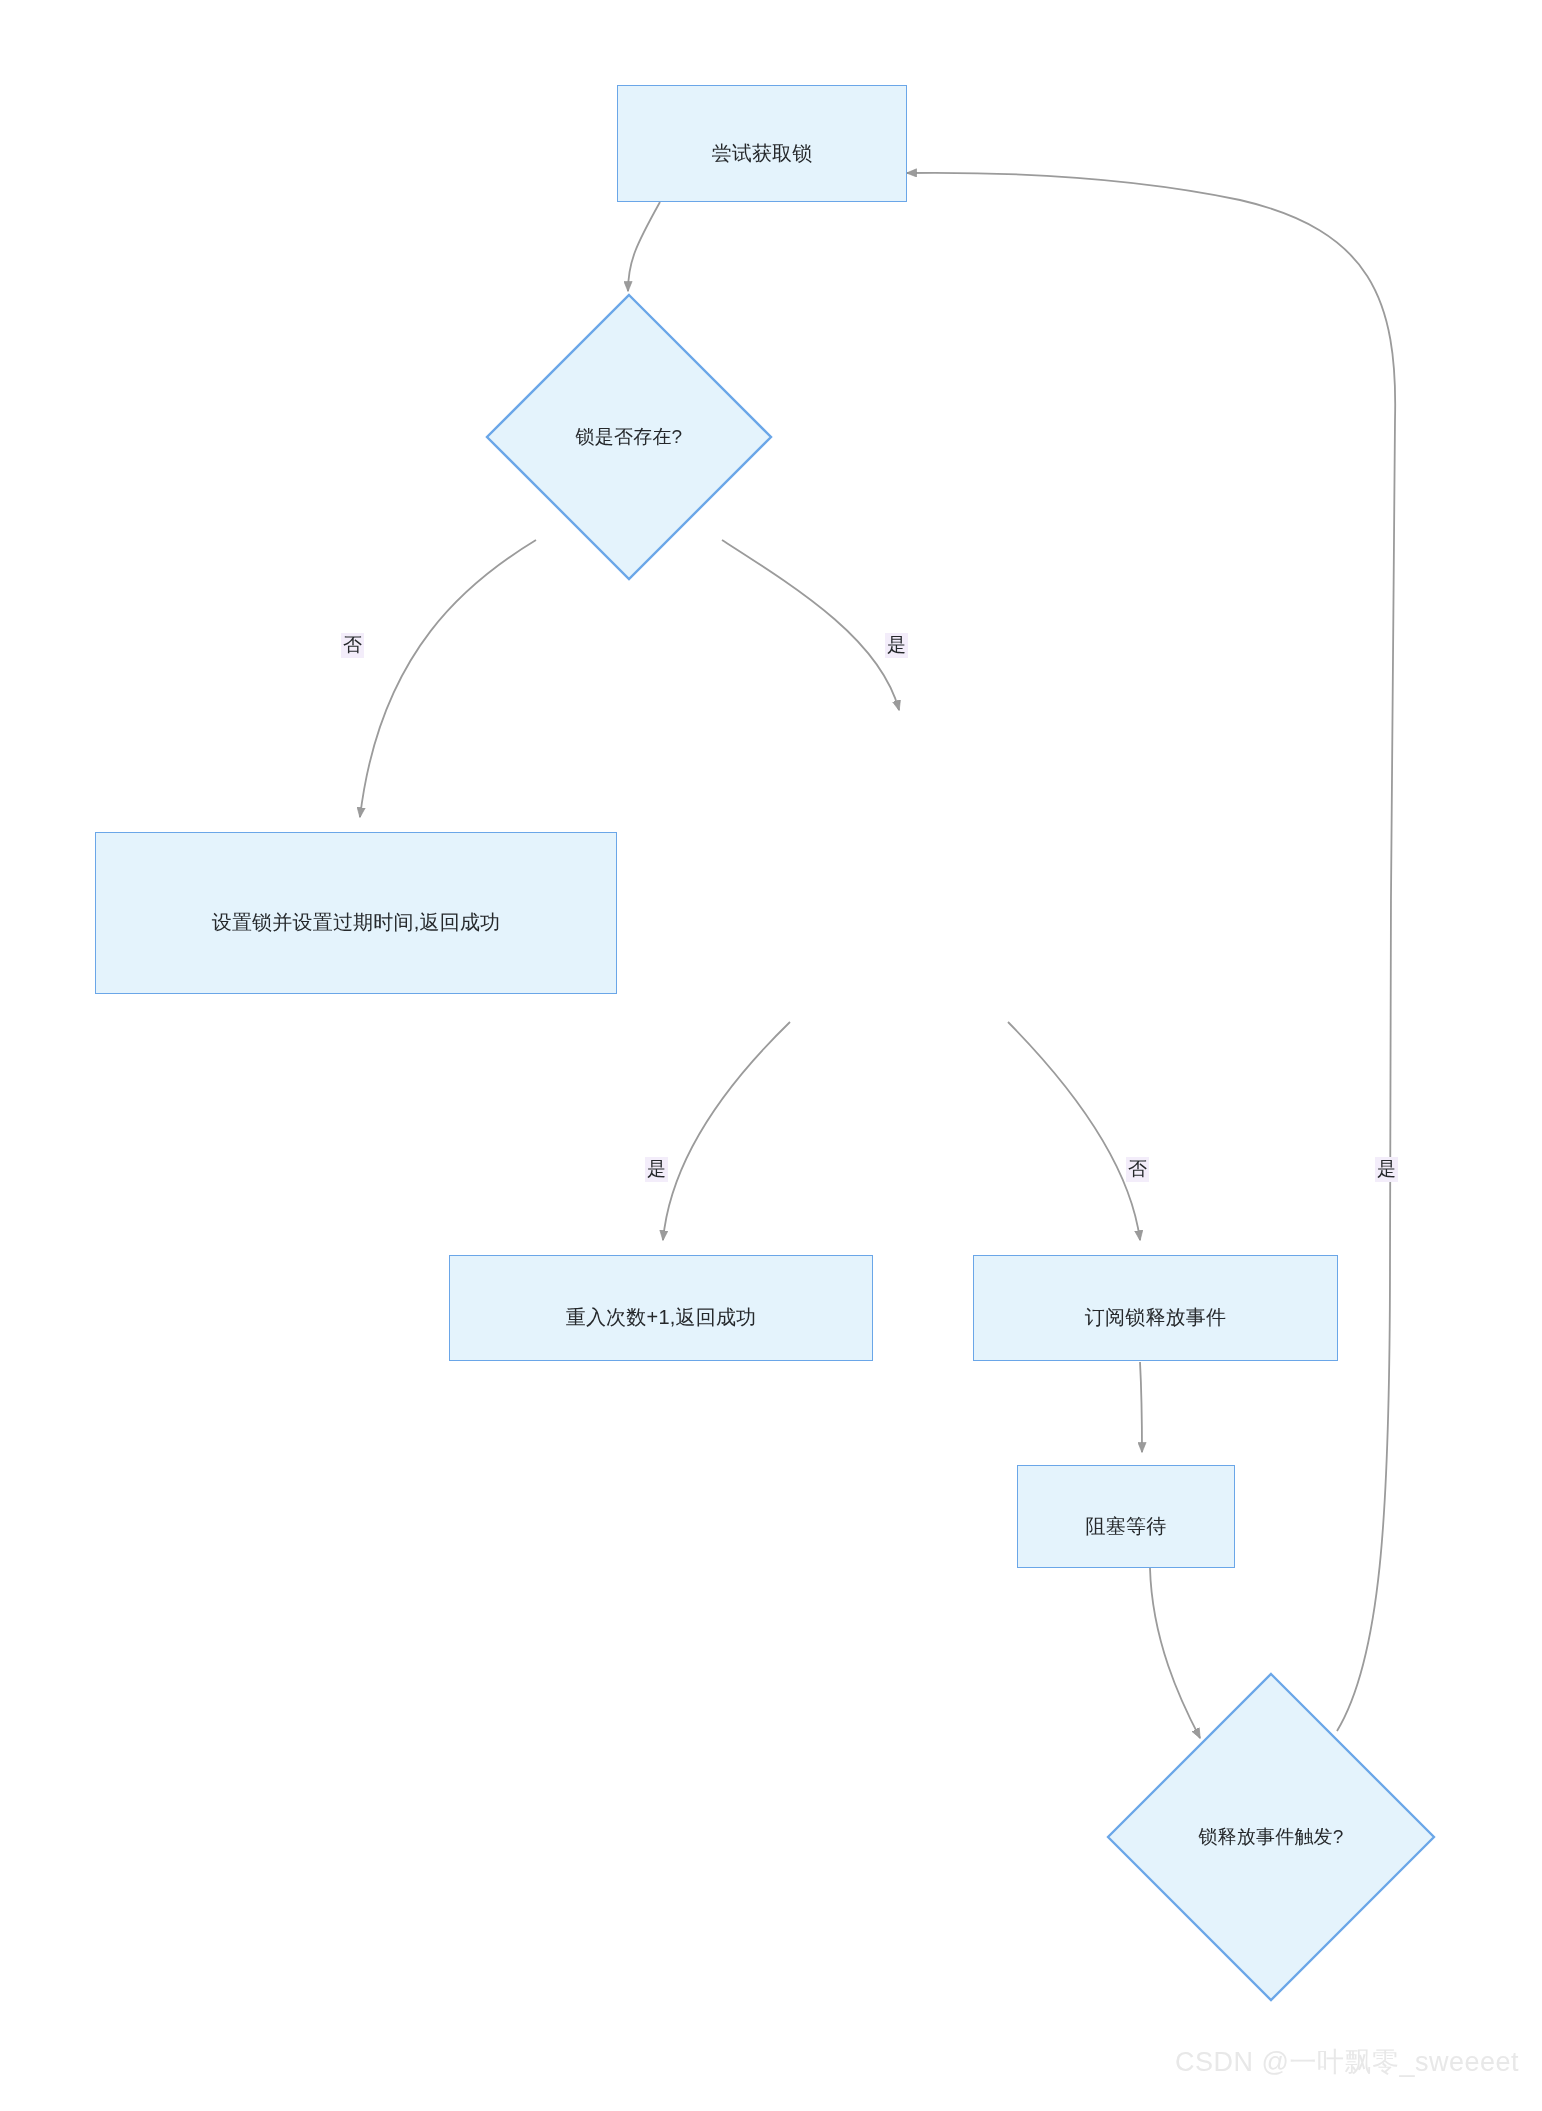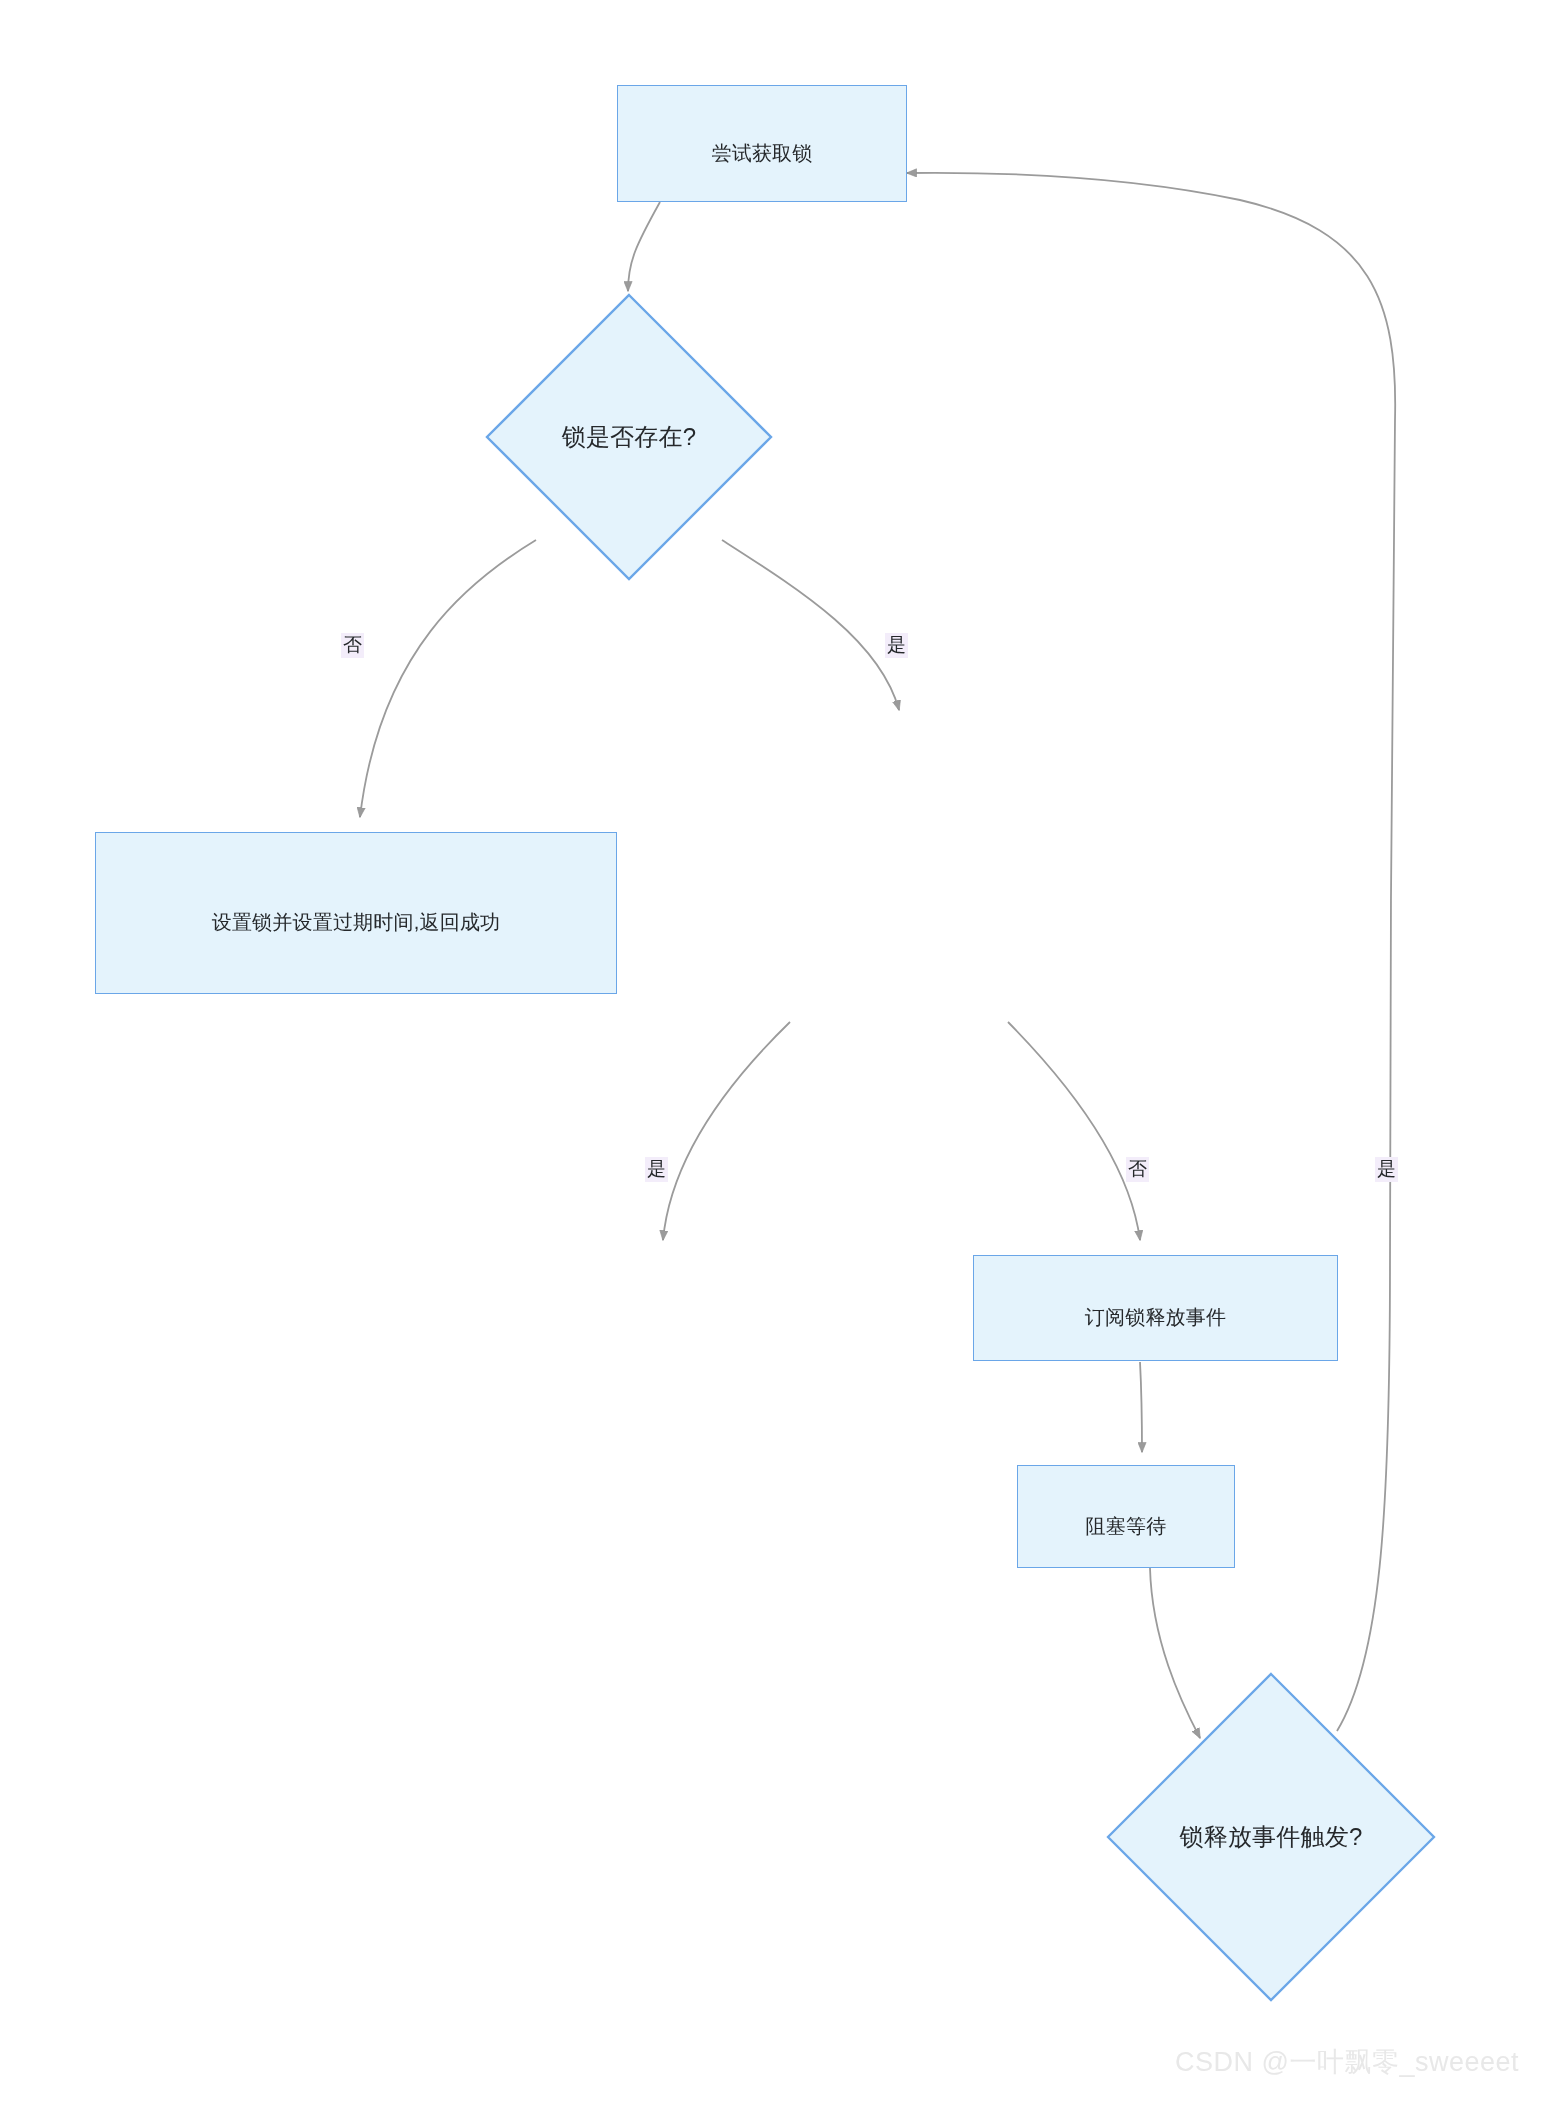--- a/index.html
+++ b/index.html
@@ -53,21 +53,21 @@
   }
   .decision .dshape {
     position: absolute;
     left: 0;
     top: 0;
     width: 100%;
     height: 100%;
   }
   .decision .label {
     position: relative;
-    font-size: 24px;
+    font-size: 19px;
     color: #25282b;
     line-height: 1.35;
     letter-spacing: 0.2px;
     z-index: 2;
   }
   .edge-label {
     position: absolute;
     background: #f3edfa;
     color: #25282b;
     font-size: 19px;
@@ -124,20 +124,23 @@
       <polygon points="144,2 286,144 144,286 2,144" fill="#e4f3fc" stroke="#6aa6e8" stroke-width="2.4"></polygon>
     </svg>
     <span class="label">锁是否存在?</span>
   </div>
 
   <div class="node proc" style="left:95px; top:832px; width:522px; height:162px;">
     <span class="label">设置锁并设置过期时间,返回成功</span>
   </div>
 
 
+  <div class="node proc" style="left:449px; top:1255px; width:424px; height:106px;">
+    <span class="label">重入次数+1,返回成功</span>
+  </div>
 
   <div class="node proc" style="left:973px; top:1255px; width:365px; height:106px;">
     <span class="label">订阅锁释放事件</span>
   </div>
 
   <div class="node proc" style="left:1017px; top:1465px; width:218px; height:103px;">
     <span class="label">阻塞等待</span>
   </div>
 
   <div class="node decision" style="left:1106px; top:1672px; width:330px; height:330px;">

